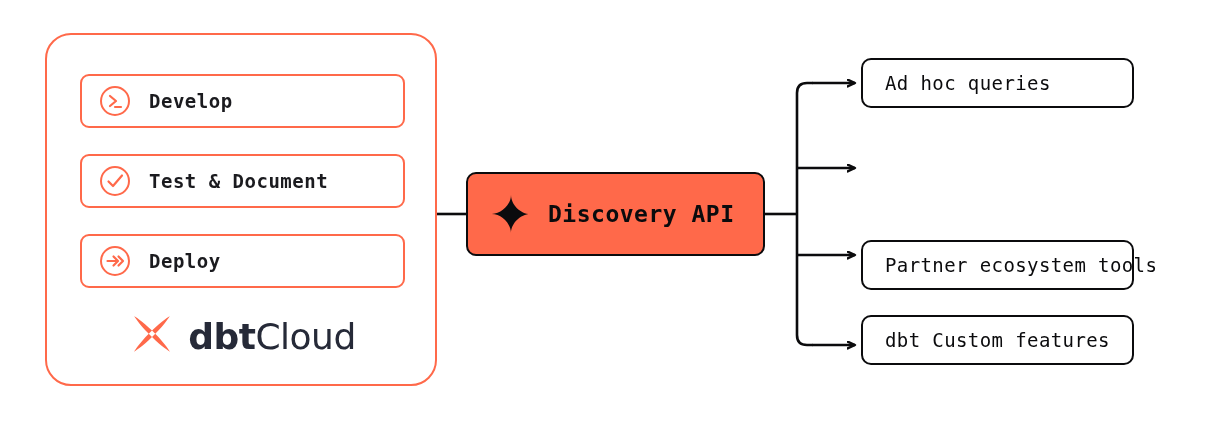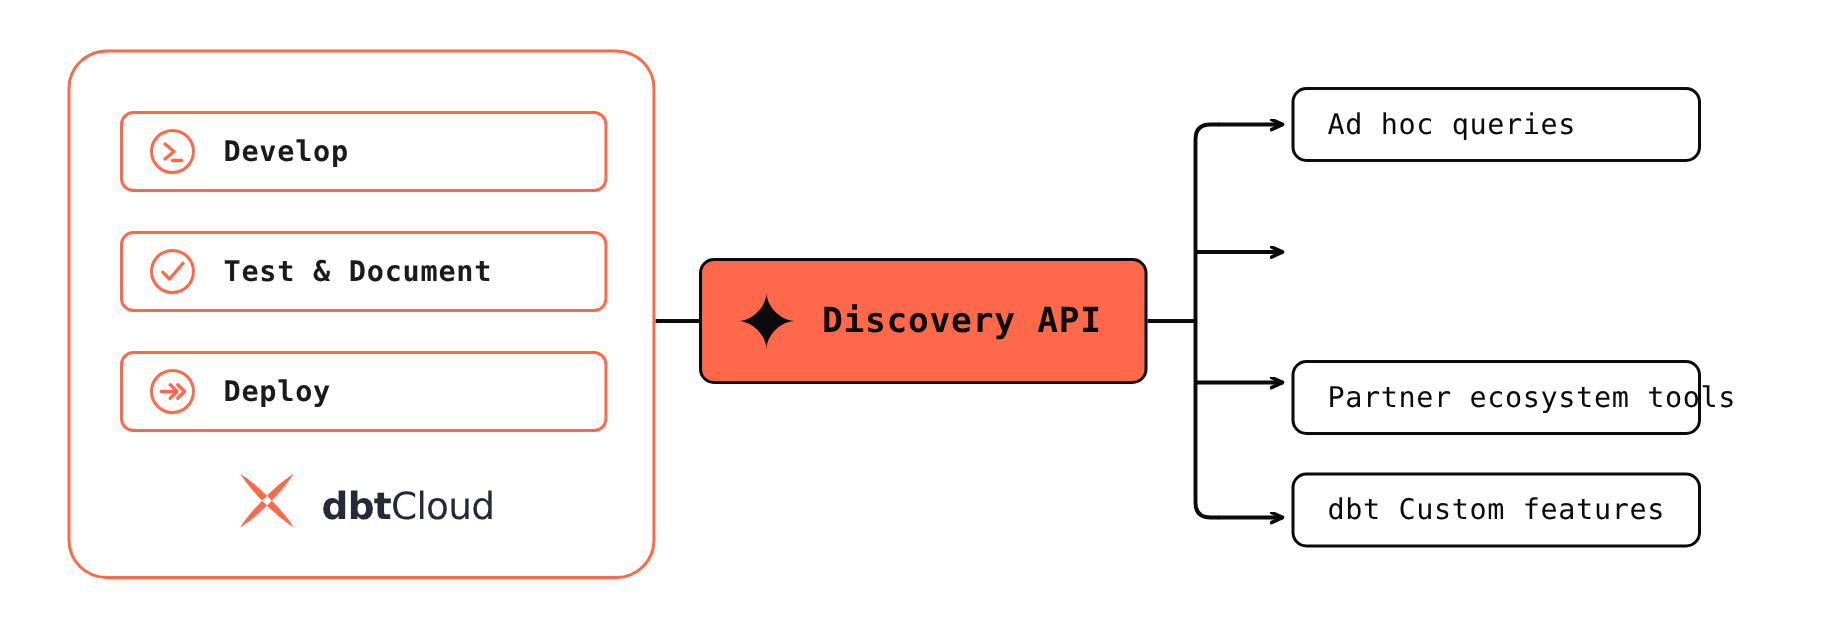--- a/index.html
+++ b/index.html
@@ -71,21 +71,21 @@
     top: 272px;
     height: 60px;
     display: flex;
     align-items: center;
     justify-content: center;
   }
   .dbt-mark { width: 52px; height: 52px; display: block; }
   .dbt-word {
     margin-left: 10px;
     font-family: "DejaVu Sans", "Liberation Sans", sans-serif;
-    font-size: 25px;
+    font-size: 36px;
     color: #262A38;
     letter-spacing: -0.5px;
     white-space: nowrap;
     line-height: 1;
   }
   .dbt-word .w-bold { font-weight: 700; }
   .dbt-word .w-light { font-weight: 400; }
 
   
   .center-node {

